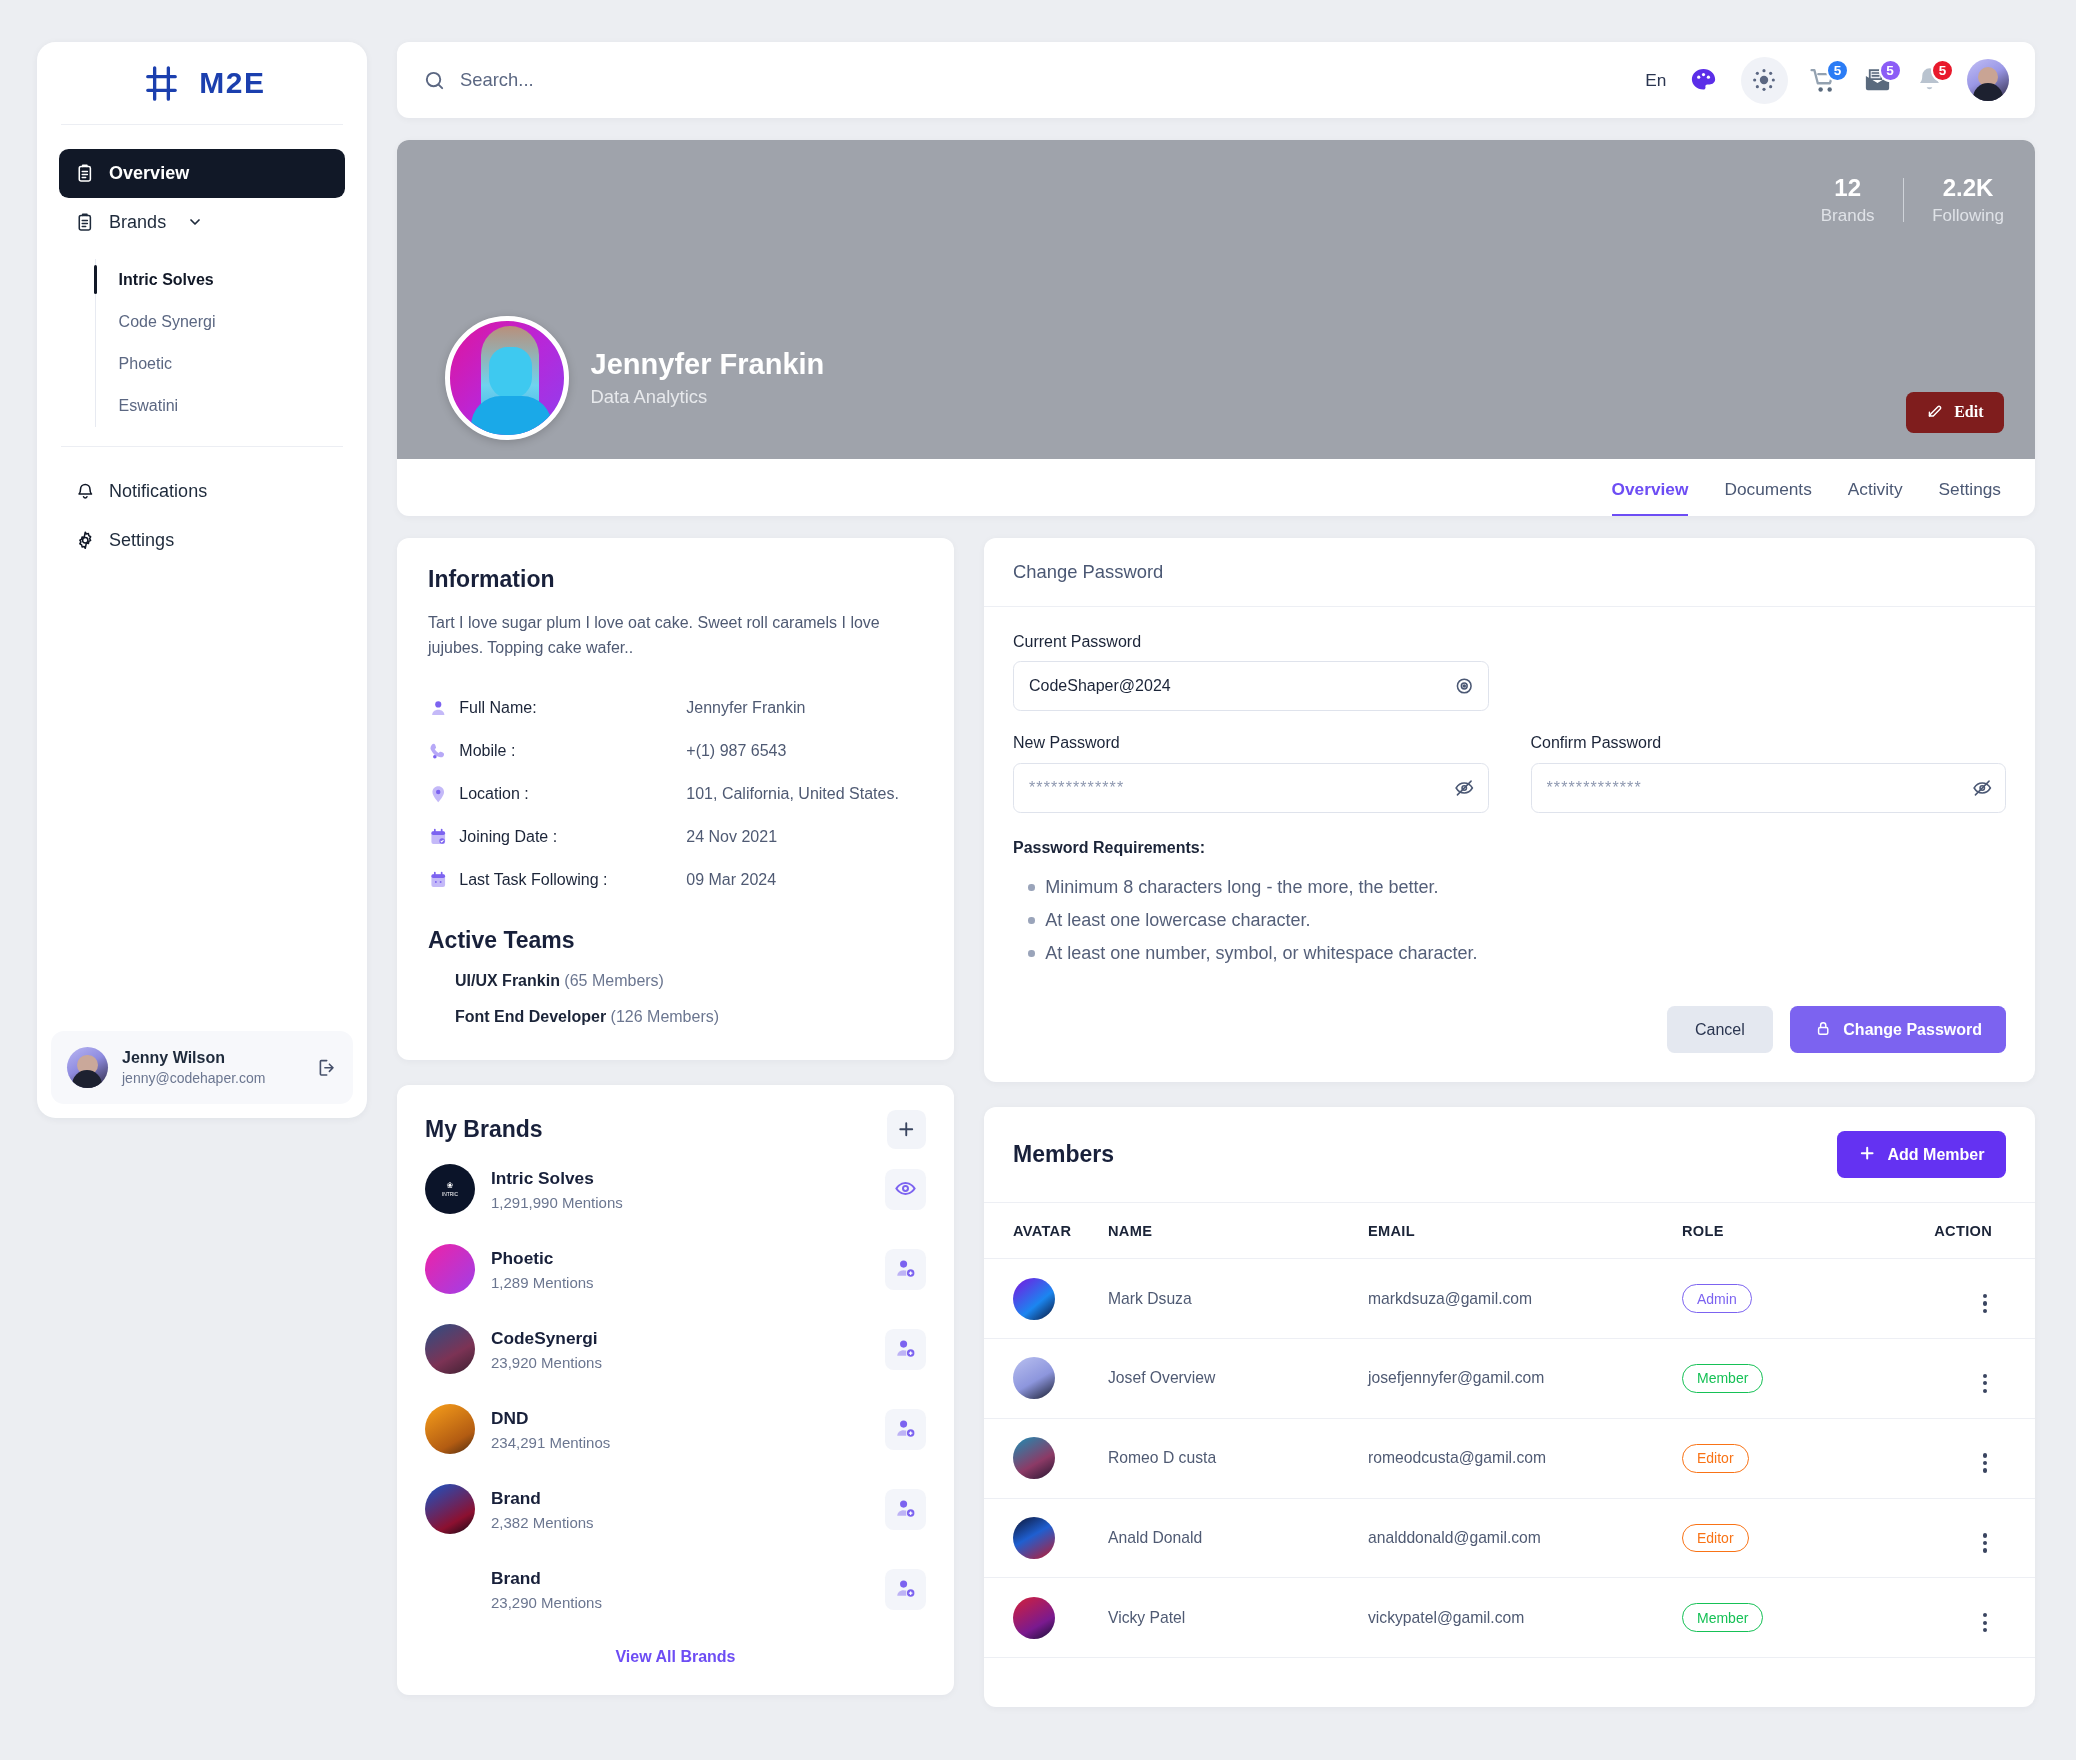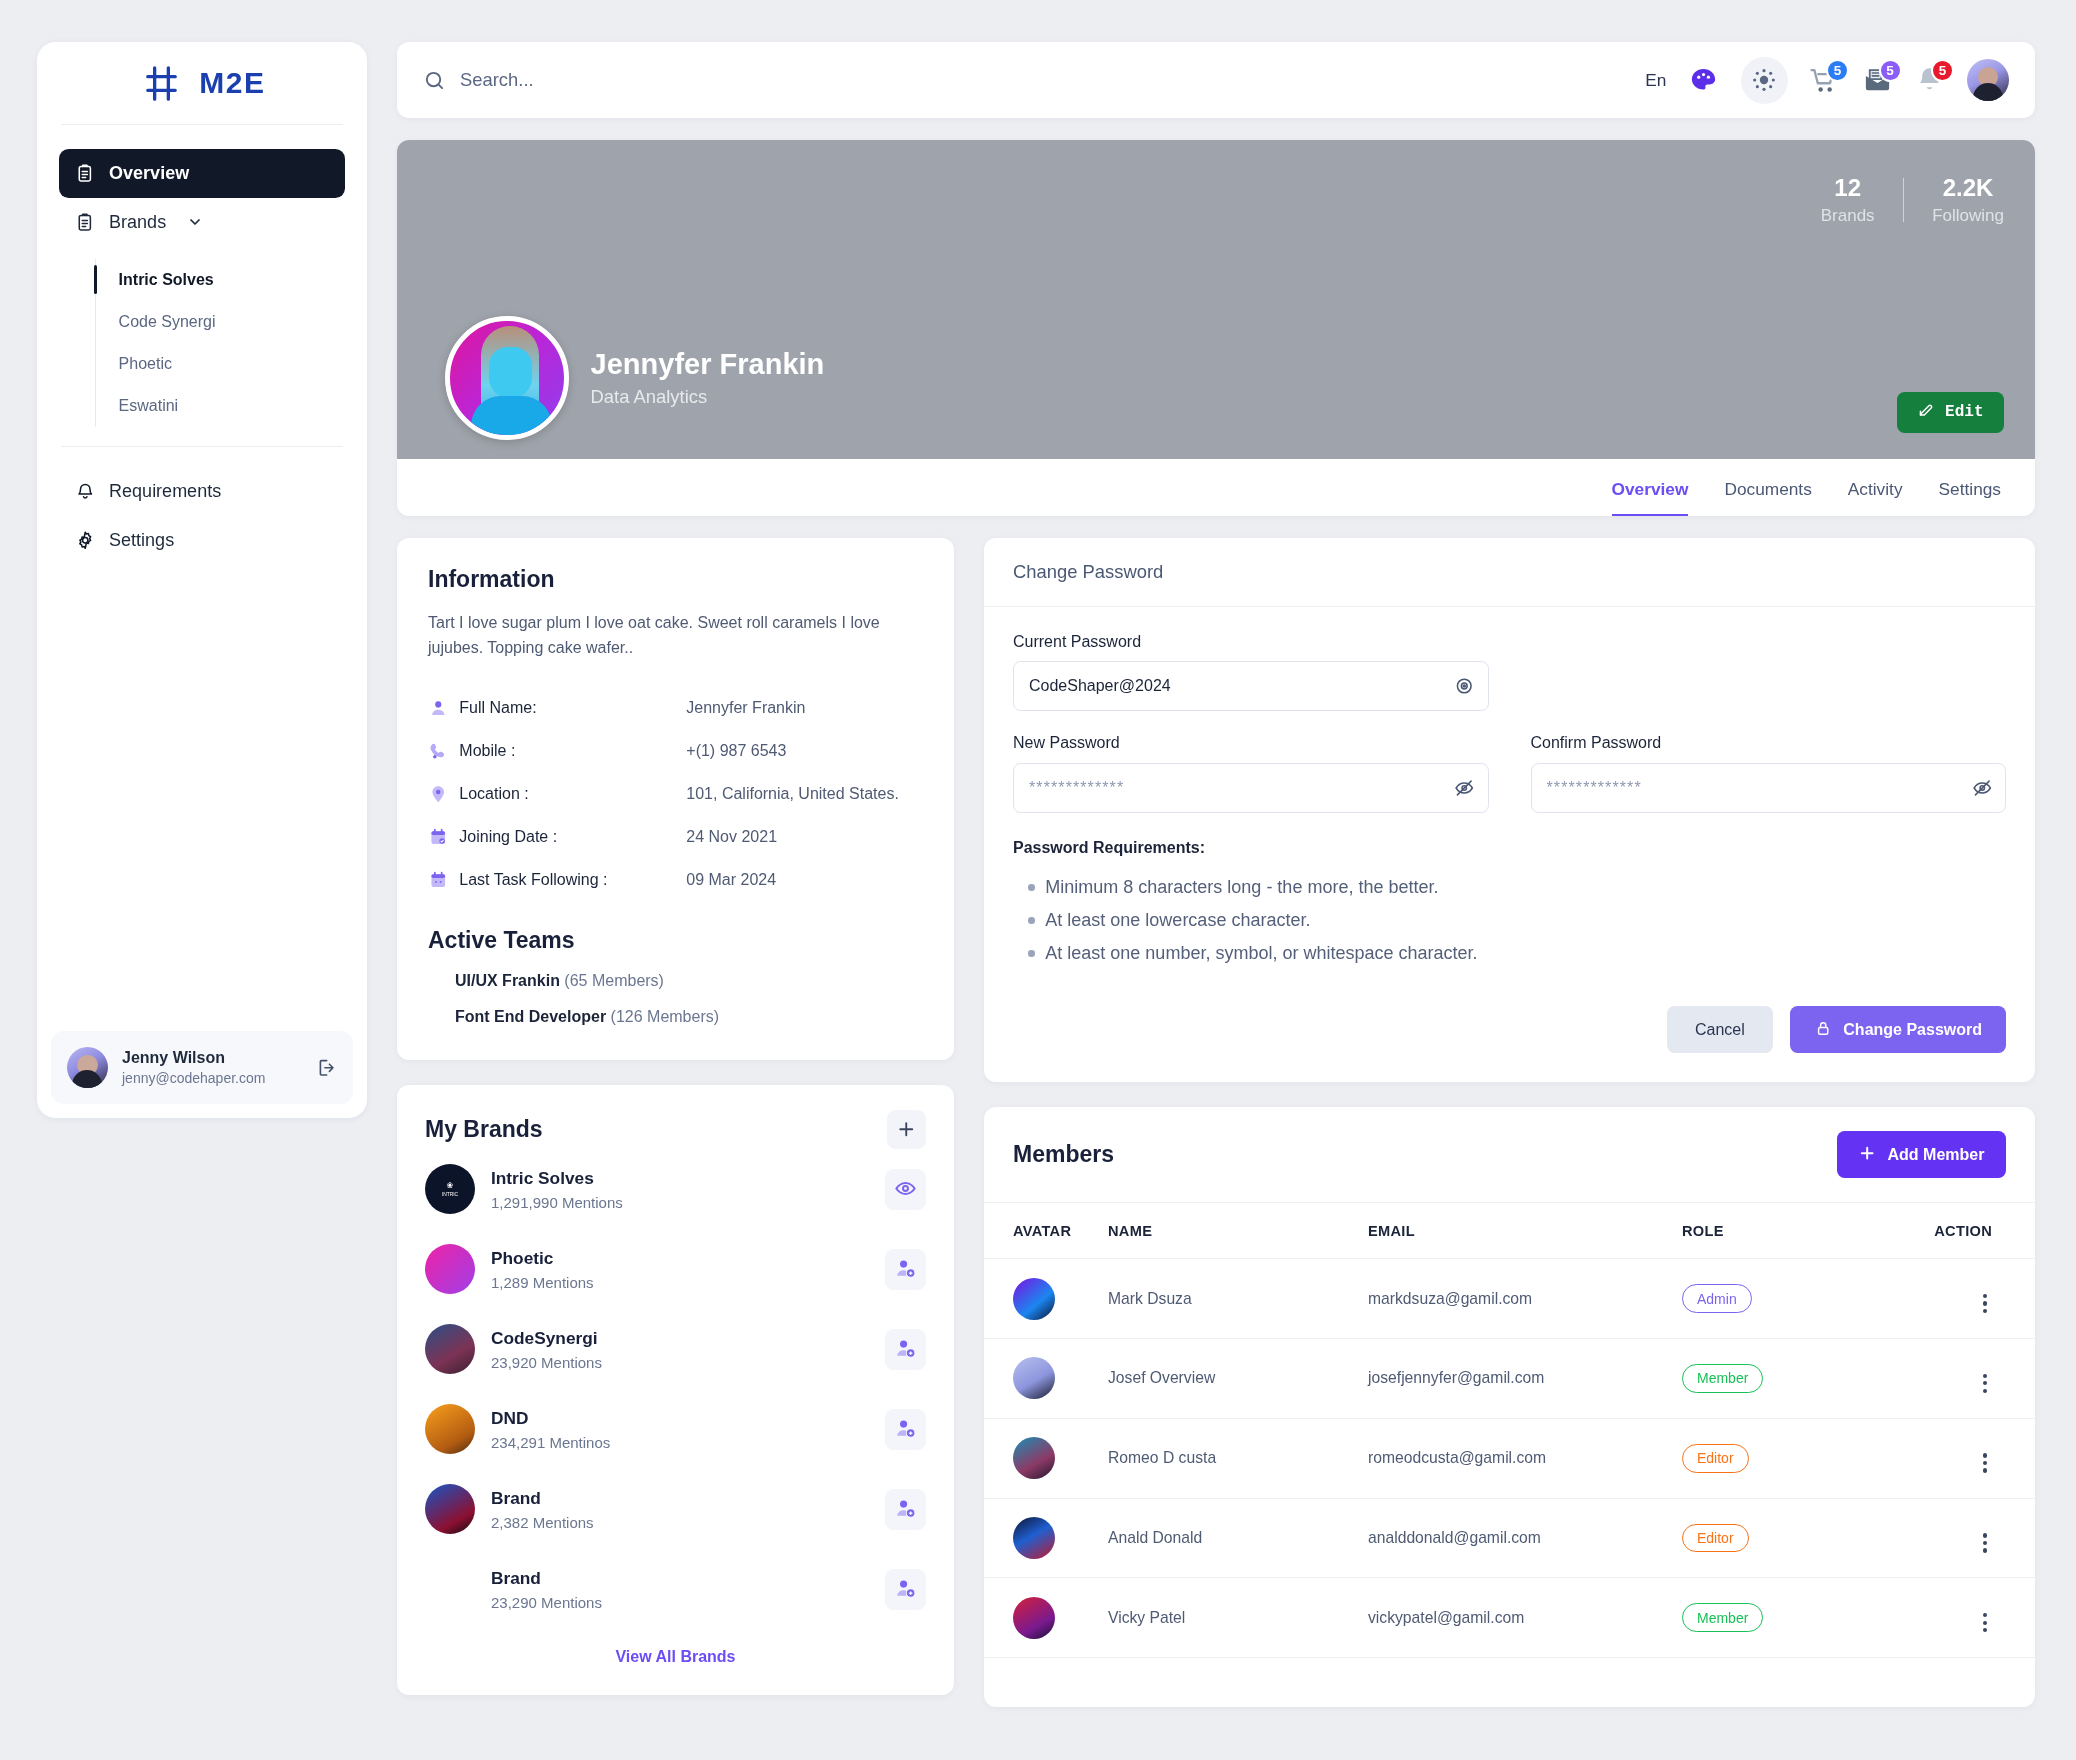--- a/index.html
+++ b/index.html
@@ -101,24 +101,24 @@
     background: linear-gradient(130deg,#e0159b 0%,#bb25d6 48%,#8f3ff0 100%);
     box-shadow: 0 2.2px 9.7px rgba(0,0,0,.18);
   }
   .avatar-big .hair { position:absolute;left:31px;top:4.3px;width:58px;height:108px;border-radius:29px 29px 0 0;
     background:linear-gradient(180deg,#b98f7a,#6fd3ef 55%,#3aa9e0); }
   .avatar-big .face { position:absolute;left:39px;top:26px;width:43px;height:52px;border-radius:21.6px 21.6px 25px 25px;background:#3ec9f0; }
   .avatar-big .body { position:absolute;left:20.5px;bottom:-7.6px;width:81px;height:47px;border-radius:30px 30px 0 0;background:#1aa9e8; }
   .p-name { font-size: 29px; font-weight:700; color:#fff; }
   .p-role { font-size: 18.4px; color:#e7e9ec; margin-top: 5.4px; }
   .edit-btn {
-    position:absolute; right: 31px; bottom: 26px; background:#15803d; color:#fff;
+    position:absolute; right: 31px; bottom: 26px; background:#7f1d1d; color:#fff;
     border:none; border-radius: 7.6px; height: 41px; padding: 0 20.5px;
     display:flex; align-items:center; gap: 9.7px; font-size: 16px; font-weight:700; cursor:pointer;
-    font-family:Liberation Mono, monospace;
+    font-family:Liberation Serif, serif;
   }
   .edit-btn svg{width:18.4px;height:18.4px}
   .tabs { display:flex; justify-content:flex-end; gap: 36px; padding: 20.5px 34px 0 34px; }
   .tab { font-size: 17.3px; color:#4b5874; padding-bottom: 14px; cursor:pointer; }
   .tab.active { color:#6d4df4; font-weight:700; border-bottom: 2.7px solid #6d4df4; }
 
   
   .grid { display:flex; gap: 30px; align-items:flex-start; }
   .col-l { width: 557px; flex: 0 0 557px; display:flex; flex-direction:column; gap: 25px; }
   .col-r { flex: 1 1 auto; display:flex; flex-direction:column; gap: 25px; min-width:0; }
@@ -258,21 +258,21 @@
     <div class="side-div" style="margin-top:19.5px"></div>
 
     <div class="nav-bottom">
       <div class="nav-item">
         <span class="nav-ico">
           <svg viewBox="0 0 24 24" fill="none" stroke="#111827" stroke-width="1.8" stroke-linecap="round" stroke-linejoin="round">
             <path d="M6.5 9.5a5.5 5.5 0 1 1 11 0c0 4 1.3 5.2 1.8 5.8H4.7c.5-.6 1.8-1.8 1.8-5.8Z"></path>
               <path d="M10 18.5a2.2 2.2 0 0 0 4 0"></path>
           </svg>
         </span>
-        <span>Requirements</span>
+        <span>Notifications</span>
       </div>
       <div class="nav-item">
         <span class="nav-ico">
           <svg viewBox="0 0 24 24" fill="none" stroke="#111827" stroke-width="1.8" stroke-linejoin="round">
             <circle cx="12" cy="12" r="3.1"></circle>
             <path d="M12 2.6l1.3 2.1 2.4-.5.5 2.4 2.1 1.3-1.2 2.1 1.2 2.1-2.1 1.3-.5 2.4-2.4-.5L12 21.4l-1.3-2.1-2.4.5-.5-2.4-2.1-1.3 1.2-2.1-1.2-2.1 2.1-1.3.5-2.4 2.4.5Z"></path>
           </svg>
         </span>
         <span>Settings</span>
       </div>

